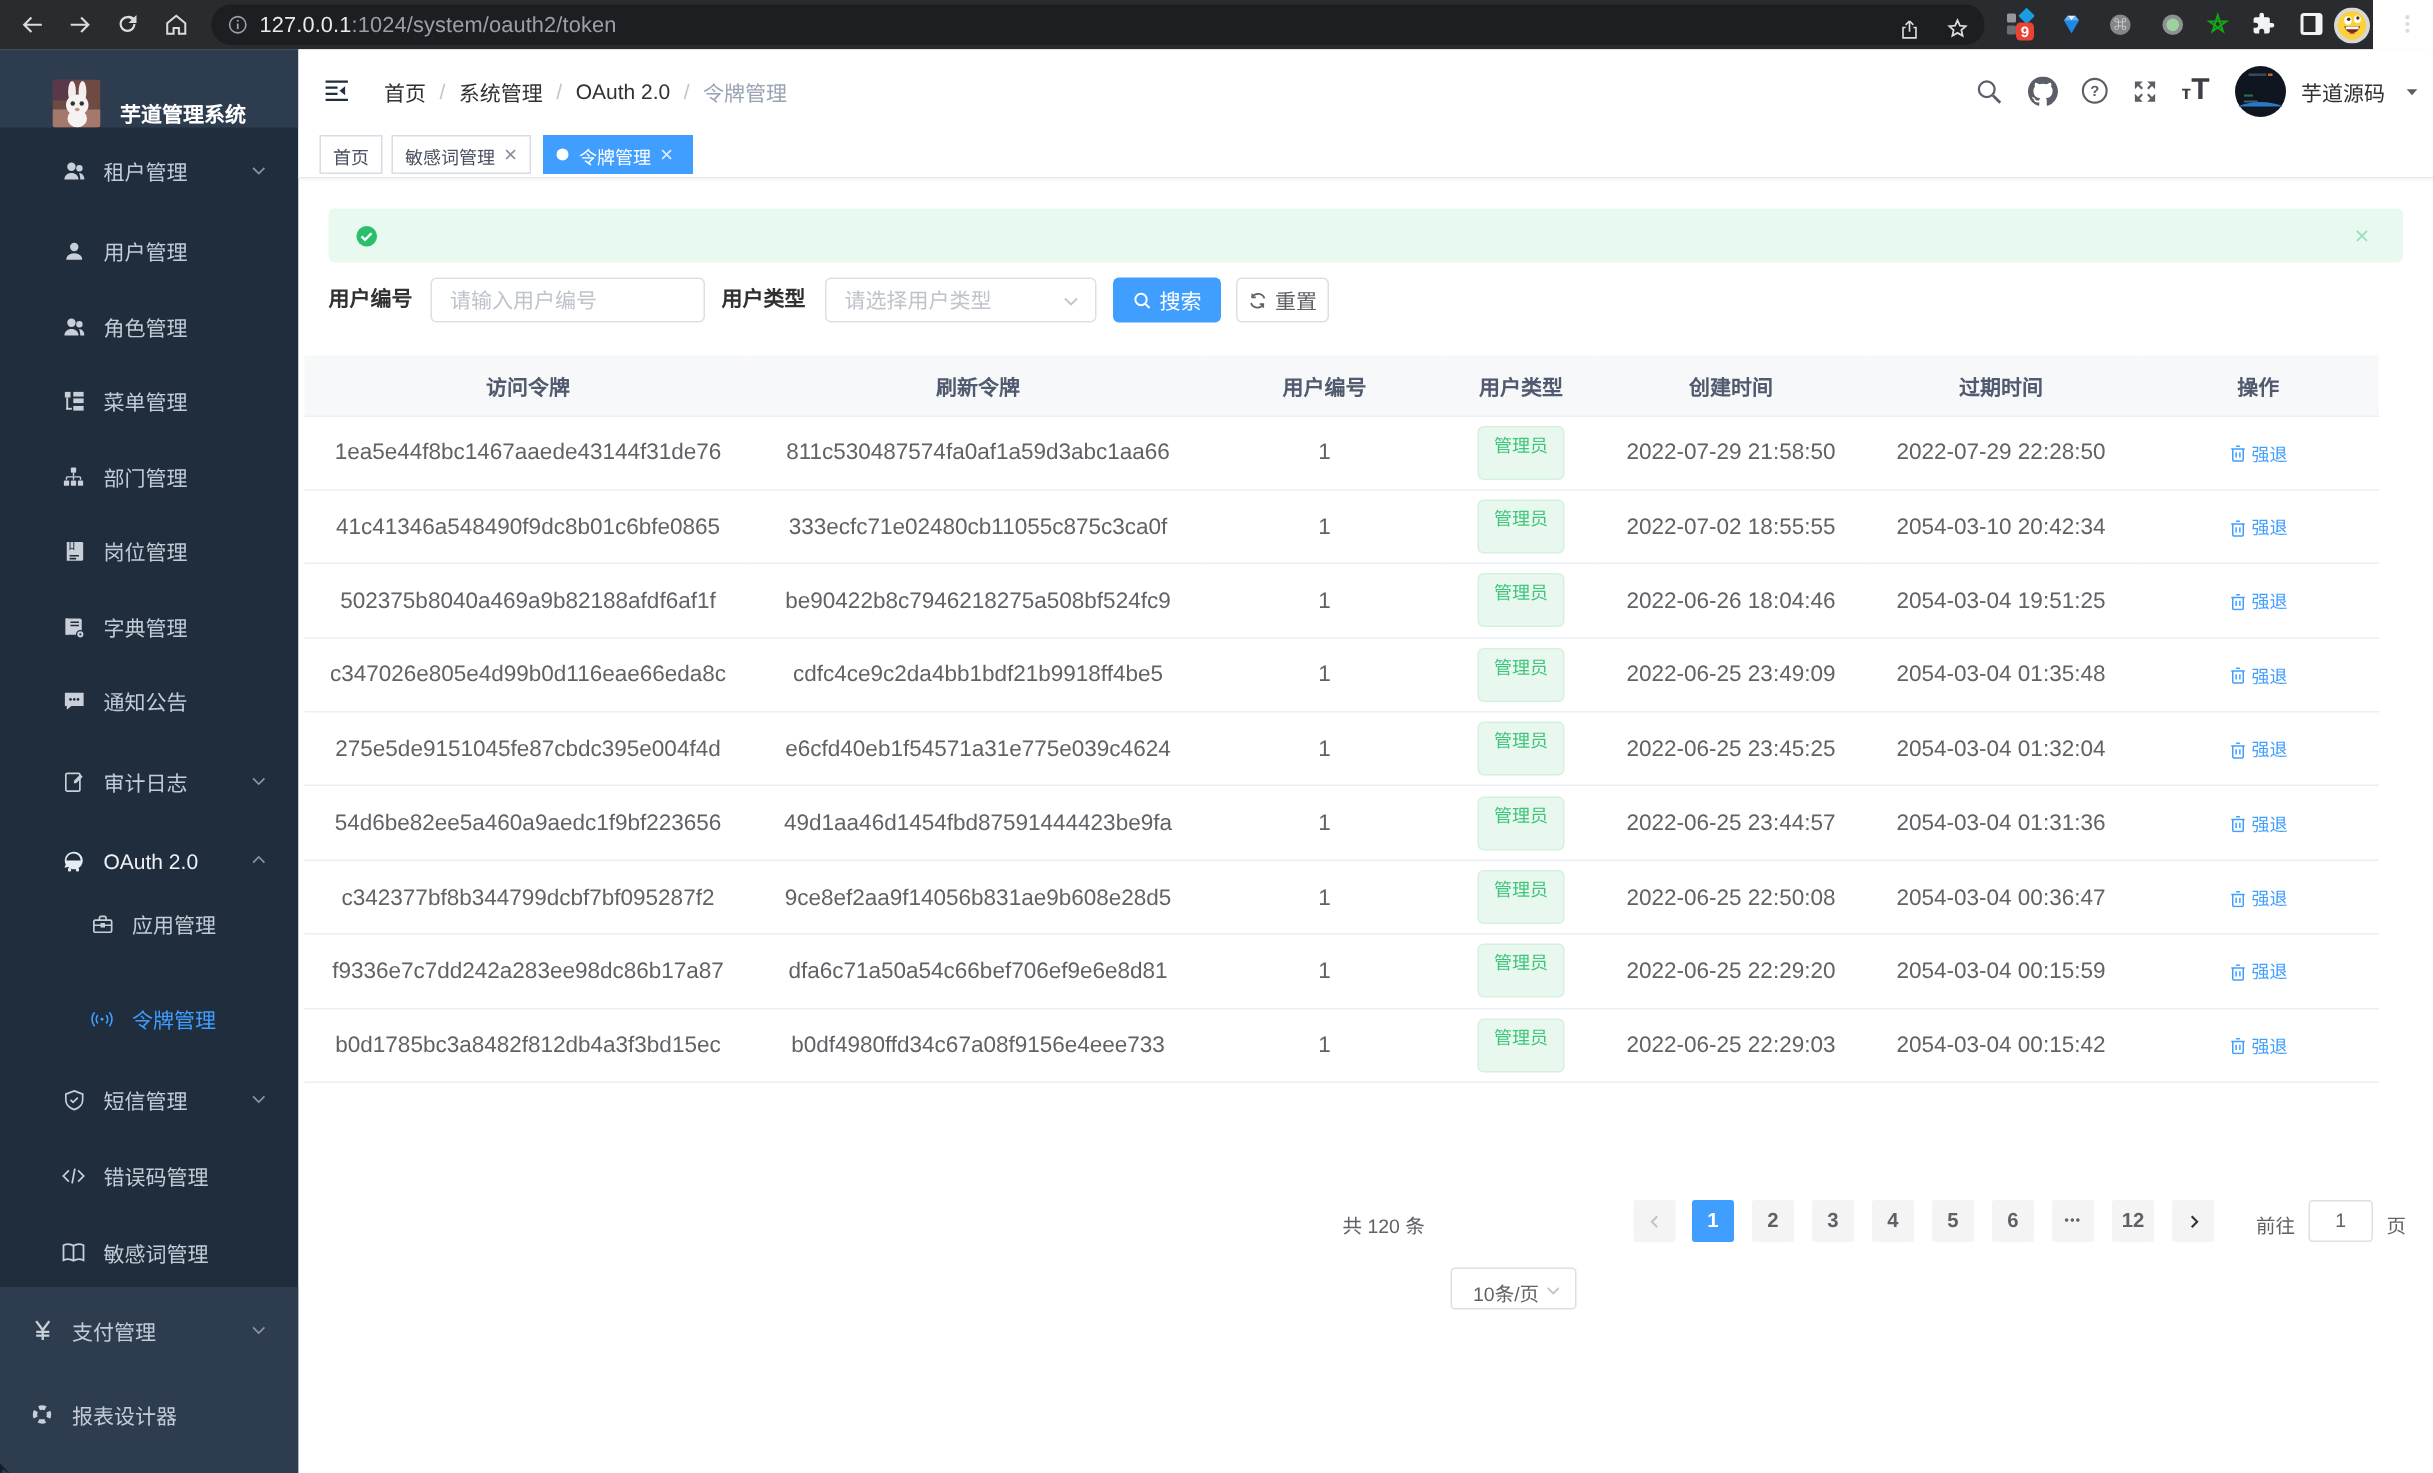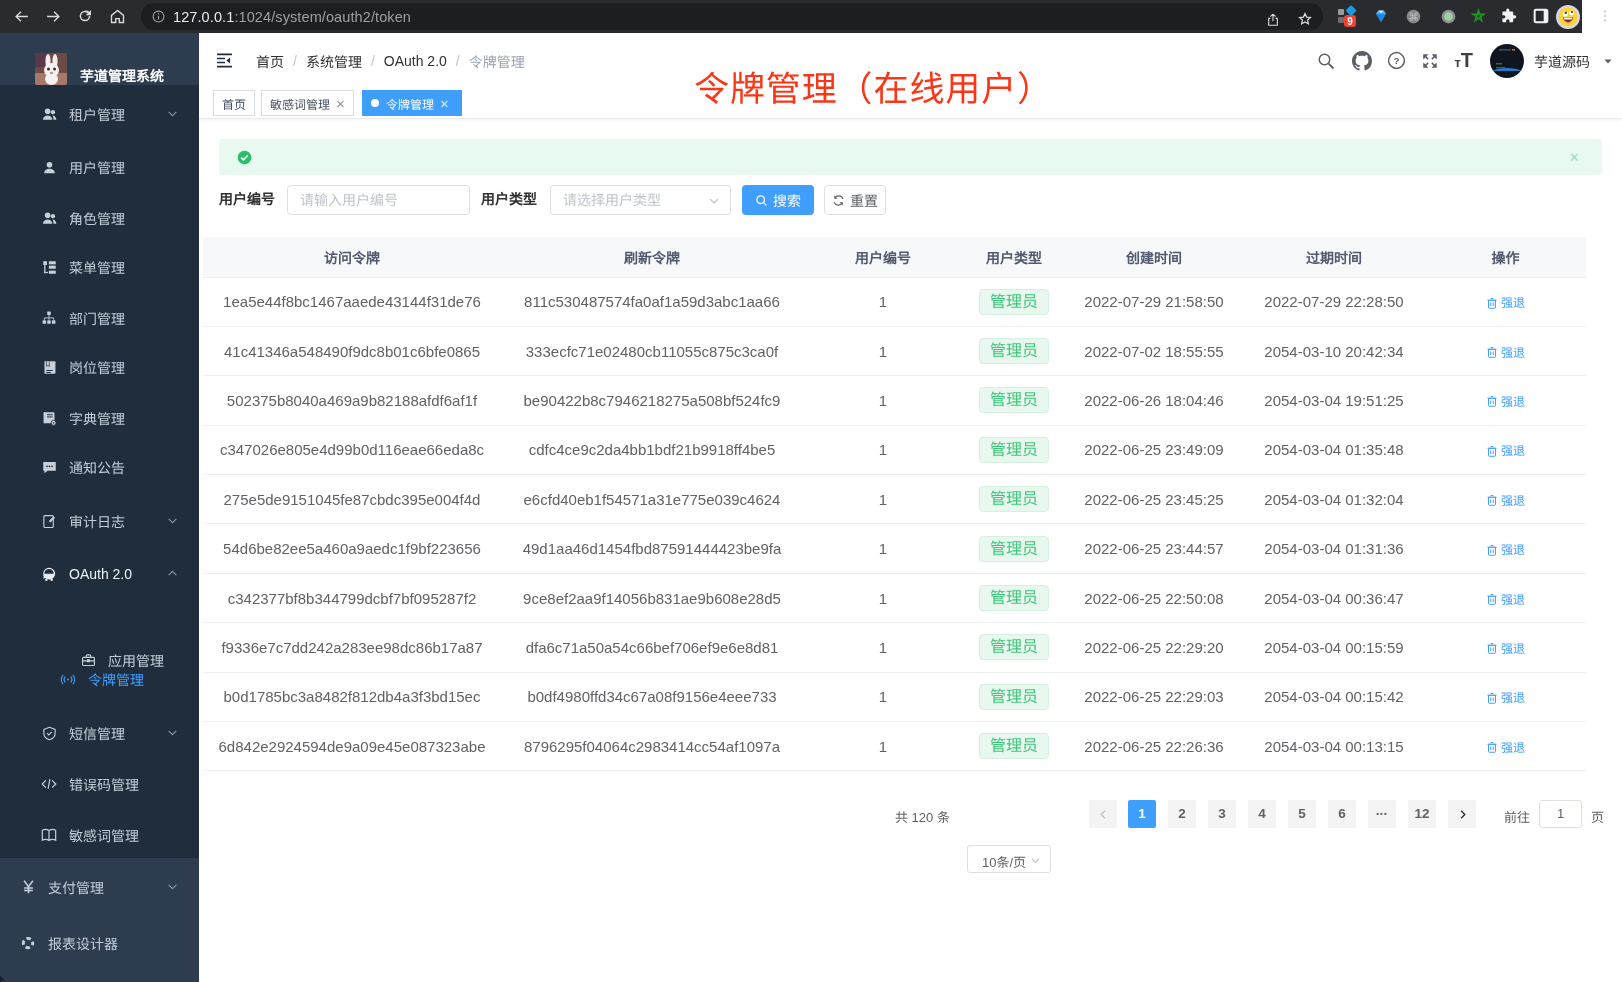--- a/index.html
+++ b/index.html
@@ -49,21 +49,21 @@
 
 #form { position:absolute; left:20px; top:151px; width:1383px; height:32px; font-size:14px; }
 .flabel { position:absolute; top:0; height:30px; line-height:30px; color:#303133; font-weight:bold; }
 .finput { position:absolute; top:1px; height:30px; border:1px solid #dcdfe6; border-radius:4px; background:#fff; color:#bfc4cc; font-size:14px; line-height:28px; padding-left:12px; }
 .btn { position:absolute; top:1px; height:30px; border-radius:4px; font-size:14px; display:inline-flex; align-items:center; justify-content:center; }
 
 #tbl { position:absolute; left:4px; top:204px; width:1383px; }
 #tbl table { border-collapse:collapse; table-layout:fixed; width:1383px; }
 #tbl th { background:#f7f8fa; color:#515a6e; font-size:14px; font-weight:bold; height:40px; border-bottom:1px solid #ebeef5; }
 #tbl td { color:#606266; font-size:15px; text-align:center; height:49.4px; border-bottom:1px solid #ebeef5; }
-.tagok { display:inline-block; background:#e8f8ee; border:1px solid #d4f1df; color:#40c57c; font-size:16px; height:26px; line-height:24px; padding:0 10px; border-radius:4px; }
+.tagok { display:inline-block; background:#e8f8ee; border:1px solid #d4f1df; color:#40c57c; font-size:12px; height:36px; line-height:24px; padding:0 10px; border-radius:4px; }
 .oplink { color:#409eff; font-size:12px; white-space:nowrap; } .oplink svg { display:inline; }
 
 #pager { position:absolute; left:20px; top:767px; width:1403px; height:28px; font-size:13px; color:#606266; }
 .pbtn { position:absolute; top:0; width:28px; height:28px; background:#f4f4f5; border-radius:2px; text-align:center; line-height:28px; color:#5e6166; font-weight:600; font-size:13.5px; }
 .pact { background:#409eff; color:#fff; }
 svg { display:block; }
 </style>
 </head>
 <body>
 
@@ -311,21 +311,21 @@
             <rect x="15.6" y="19.5" width="3.4" height="4" rx="1.2"></rect>
           </svg>
         </span>
         <span class="tx">OAuth 2.0</span>
         <span class="ar" style="top:18px;">
           <svg width="13" height="13" viewBox="0 0 24 24" fill="none" stroke="#8b96a5" stroke-width="2">
             <path d="M5 15l7-7 7 7"></path>
           </svg>
         </span>
       </div>
-      <div class="mi mi2" style="top:602px;margin-left:20px;">
+      <div class="mi mi2" style="top:558px;">
         <span class="ic">
           <svg width="15" height="15" viewBox="0 0 24 24" fill="none" stroke="#c8cfd8" stroke-width="1.8">
             <rect x="2.5" y="7" width="19" height="13" rx="1.5"></rect>
             <path d="M8.5 7V4.5a1.5 1.5 0 0 1 1.5-1.5h4a1.5 1.5 0 0 1 1.5 1.5V7M2.5 12.5h19"></path>
             <path d="M10.5 11h3v3h-3z" fill="#c8cfd8"></path>
           </svg>
         </span>
         <span class="tx">应用管理</span>
       </div>
       <div class="mi mi2 mi-act" style="top:621px;">
@@ -433,21 +433,20 @@
 <svg width="12" height="12" viewBox="0 0 24 24" fill="#5a5e66">
           <path d="M5 9h14l-7 8z"></path>
         </svg>
       </div>
   </div>
   <div id="tabsbar">
     <div class="tag-item" style="left:14px;">首页</div>
     <div class="tag-item" style="left:62px;">敏感词管理<span class="tag-x">×</span></div>
     <div class="tag-item tag-act" style="left:163px;"><span class="tag-dot"></span>令牌管理<span class="tag-x">×</span></div>
   </div>
-  <div id="redov">令牌管理（在线用户）</div>
 
   <div id="alert">
     <svg style="position:absolute;left:18px;top:11px;" width="15" height="15" viewBox="0 0 24 24">
         <circle cx="12" cy="12" r="11" fill="#2bbf6c"></circle>
         <path d="M6.5 12.2l3.6 3.6 7-7" fill="none" stroke="#fff" stroke-width="2.6"></path>
       </svg>
     <div class="ax">✕</div>
   </div>
 
   <div id="form">
@@ -590,31 +589,20 @@
             <td>b0d1785bc3a8482f812db4a3f3bd15ec</td>
             <td>b0df4980ffd34c67a08f9156e4eee733</td>
             <td>1</td>
             <td><span class="tagok">管理员</span></td>
             <td>2022-06-25 22:29:03</td>
             <td>2054-03-04 00:15:42</td>
             <td><span class="oplink"><svg width="12" height="12" viewBox="0 0 24 24" style="vertical-align:-1.5px;margin-right:3px;" fill="none" stroke="#409eff" stroke-width="2">
                   <path d="M3 6.5h18M9.5 3h5M5 6.5h14V21a1.5 1.5 0 0 1-1.5 1.5h-11A1.5 1.5 0 0 1 5 21zM9.5 11v7M14.5 11v7"></path>
                 </svg>强退</span></td>
           </tr>
-          <tr>
-            <td>6d842e2924594de9a09e45e087323abe</td>
-            <td>8796295f04064c2983414cc54af1097a</td>
-            <td>1</td>
-            <td><span class="tagok">管理员</span></td>
-            <td>2022-06-25 22:26:36</td>
-            <td>2054-03-04 00:13:15</td>
-            <td><span class="oplink"><svg width="12" height="12" viewBox="0 0 24 24" style="vertical-align:-1.5px;margin-right:3px;" fill="none" stroke="#409eff" stroke-width="2">
-                  <path d="M3 6.5h18M9.5 3h5M5 6.5h14V21a1.5 1.5 0 0 1-1.5 1.5h-11A1.5 1.5 0 0 1 5 21zM9.5 11v7M14.5 11v7"></path>
-                </svg>强退</span></td>
-          </tr>
         </tbody>
     </table>
   </div>
 
   <div id="pager">
       <span style="position:absolute;left:676px;top:7px;">共 120 条</span>
 <div style="position:absolute;left:748px;top:0;width:84px;height:28px;border:1px solid #dcdfe6;border-radius:3px;margin-top:45px;">
   <span style="position:absolute;left:14px;top:6px;color:#606266;">10条/页</span>
   <svg style="position:absolute;right:9px;top:9px;" width="11" height="11" viewBox="0 0 24 24">
           <path d="M4 8l8 8 8-8" fill="none" stroke="#c0c4cc" stroke-width="2.6"></path>

